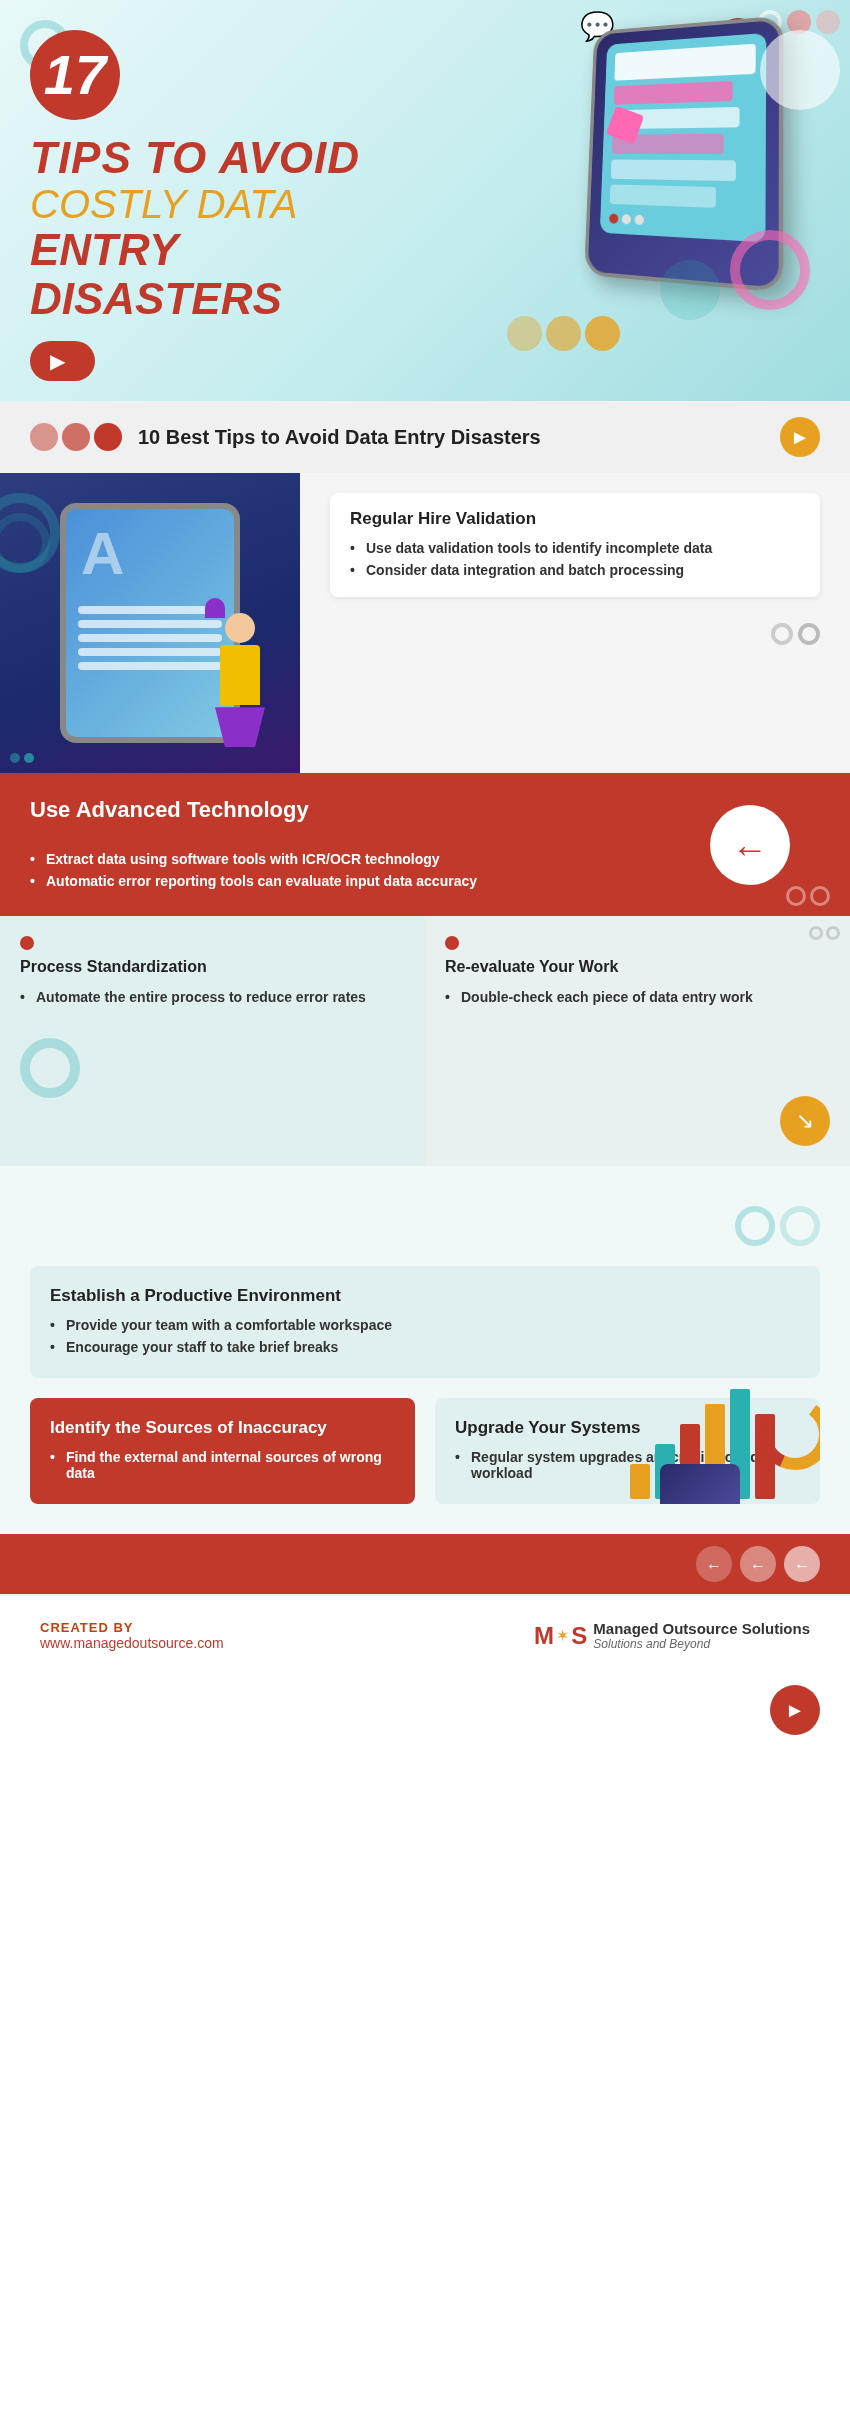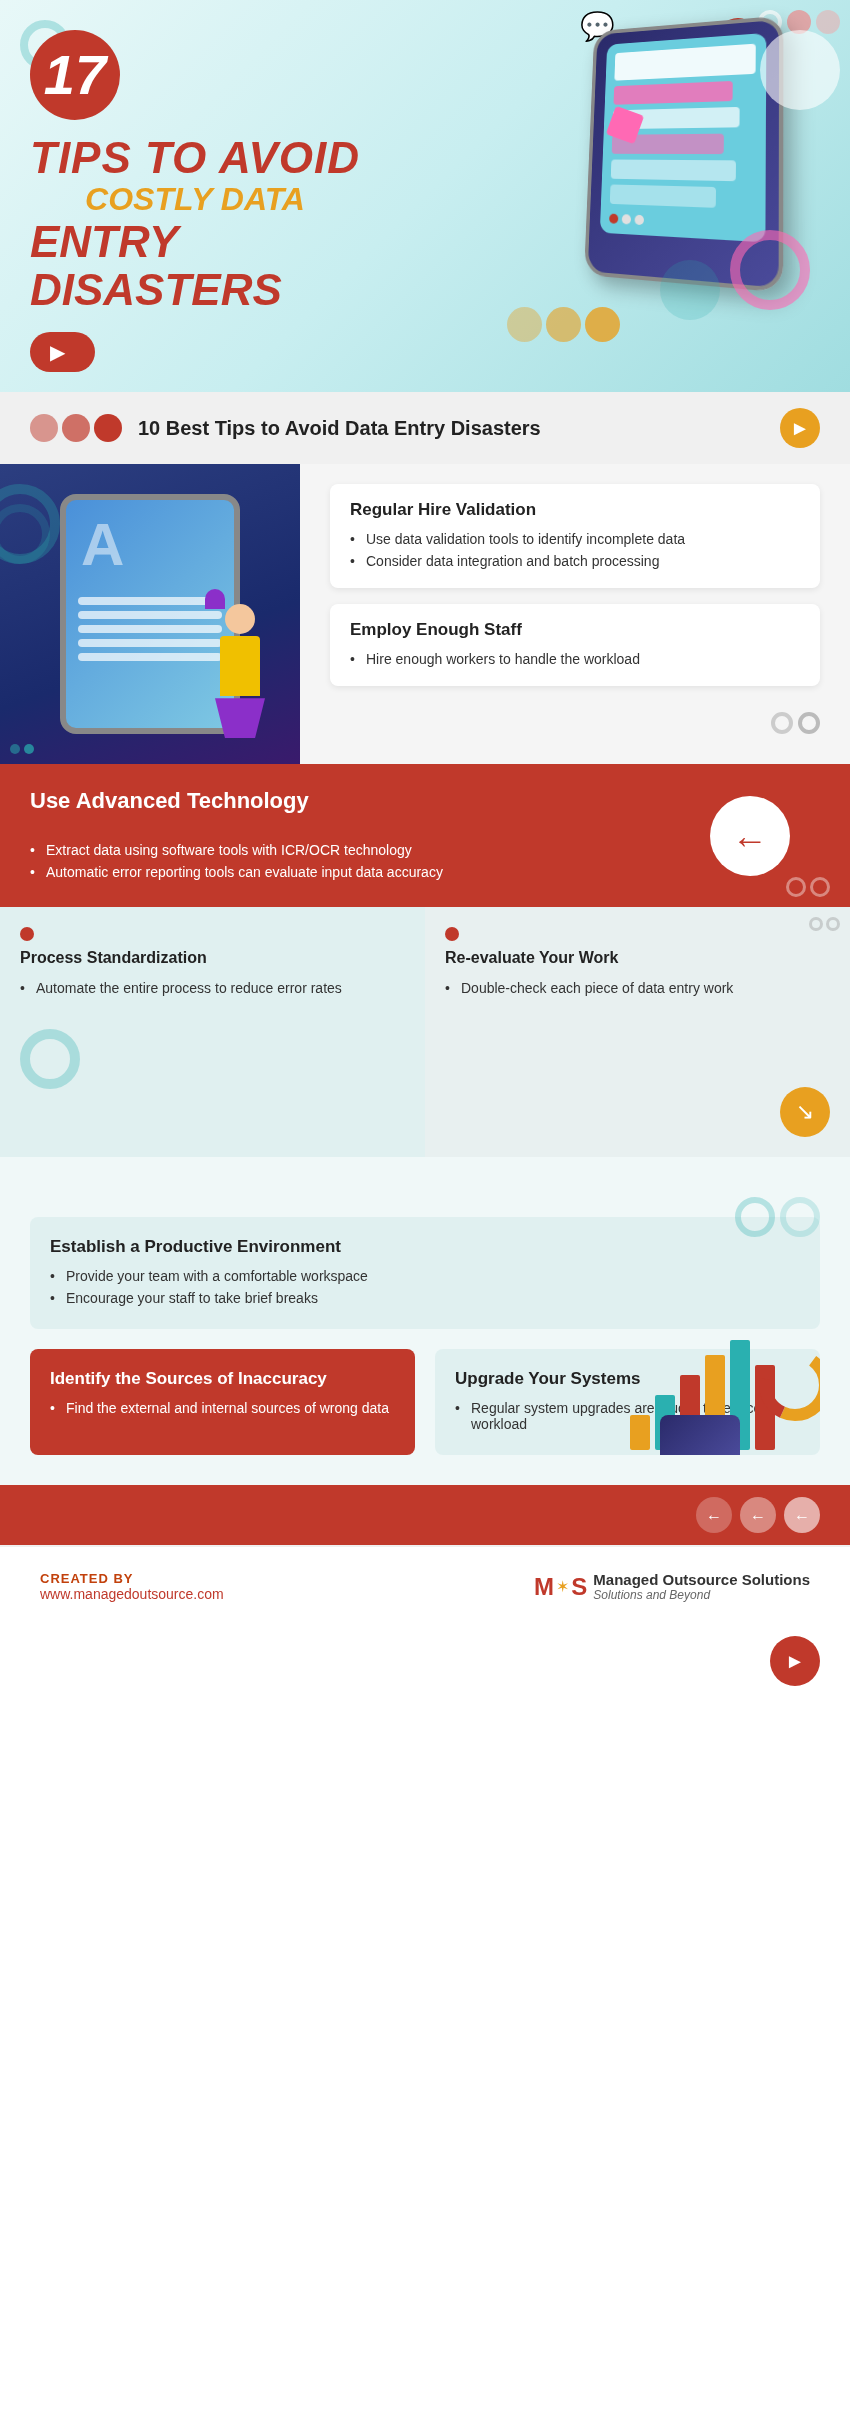--- a/index.html
+++ b/index.html
@@ -38,27 +38,26 @@
     .hero-tips {
       font-size: 44px;
       font-weight: 900;
       color: #c0392b;
       line-height: 1.1;
       text-transform: uppercase;
       font-style: italic;
       letter-spacing: 1px;
     }
     .hero-costly {
-      font-size: 32px;
-      font-weight: 700;
+      font-size: 40px;
+      font-weight: 400;
       color: #e8a020;
       text-transform: uppercase;
       font-style: italic;
       line-height: 1.1;
-      text-align: center;
     }
     .hero-sub {
       font-size: 44px;
       font-weight: 900;
       color: #c0392b;
       text-transform: uppercase;
       font-style: italic;
       line-height: 1.1;
     }
 
@@ -203,20 +202,21 @@
     .card-list {
       list-style: none;
       padding: 0;
     }
     .card-list li {
       font-size: 14px;
       color: #333;
       padding: 3px 0;
       padding-left: 16px;
       position: relative;
+      font-weight: bold;
     }
     .card-list li::before {
       content: '•';
       position: absolute;
       left: 0;
       color: #333;
     }
 
     
     .section-tech {
@@ -312,20 +312,21 @@
     .bottom-row {
       display: flex;
       gap: 20px;
       margin-bottom: 20px;
     }
     .bottom-card-light {
       flex: 1;
       background: #e0f0f0;
       border-radius: 8px;
       padding: 20px;
+      margin-top: 40px;
     }
     .bottom-card-red {
       flex: 1;
       background: #c0392b;
       border-radius: 8px;
       padding: 20px;
       color: #fff;
     }
     .bottom-card-red .card-title {
       color: #fff;
@@ -589,26 +590,20 @@
     <div style="position:absolute;right:10px;top:30px;width:80px;height:80px;border-radius:50%;background:rgba(255,255,255,0.6);"></div>
 
     <div class="card-white">
       <div class="card-title">Regular Hire Validation</div>
       <ul class="card-list">
         <li>Use data validation tools to identify incomplete data</li>
         <li>Consider data integration and batch processing</li>
       </ul>
     </div>
 
-    <div class="card-white">
-      <div class="card-title">Employ Enough Staff</div>
-      <ul class="card-list">
-        <li>Hire enough workers to handle the workload</li>
-      </ul>
-    </div>
 
     <div style="display:flex;gap:5px;justify-content:flex-end;margin-top:10px;">
       <div style="width:22px;height:22px;border-radius:50%;border:4px solid #ccc;"></div>
       <div style="width:22px;height:22px;border-radius:50%;border:4px solid #bbb;"></div>
     </div>
   </div>
 </div>
 
 <div class="section-tech">
   <div class="content">

